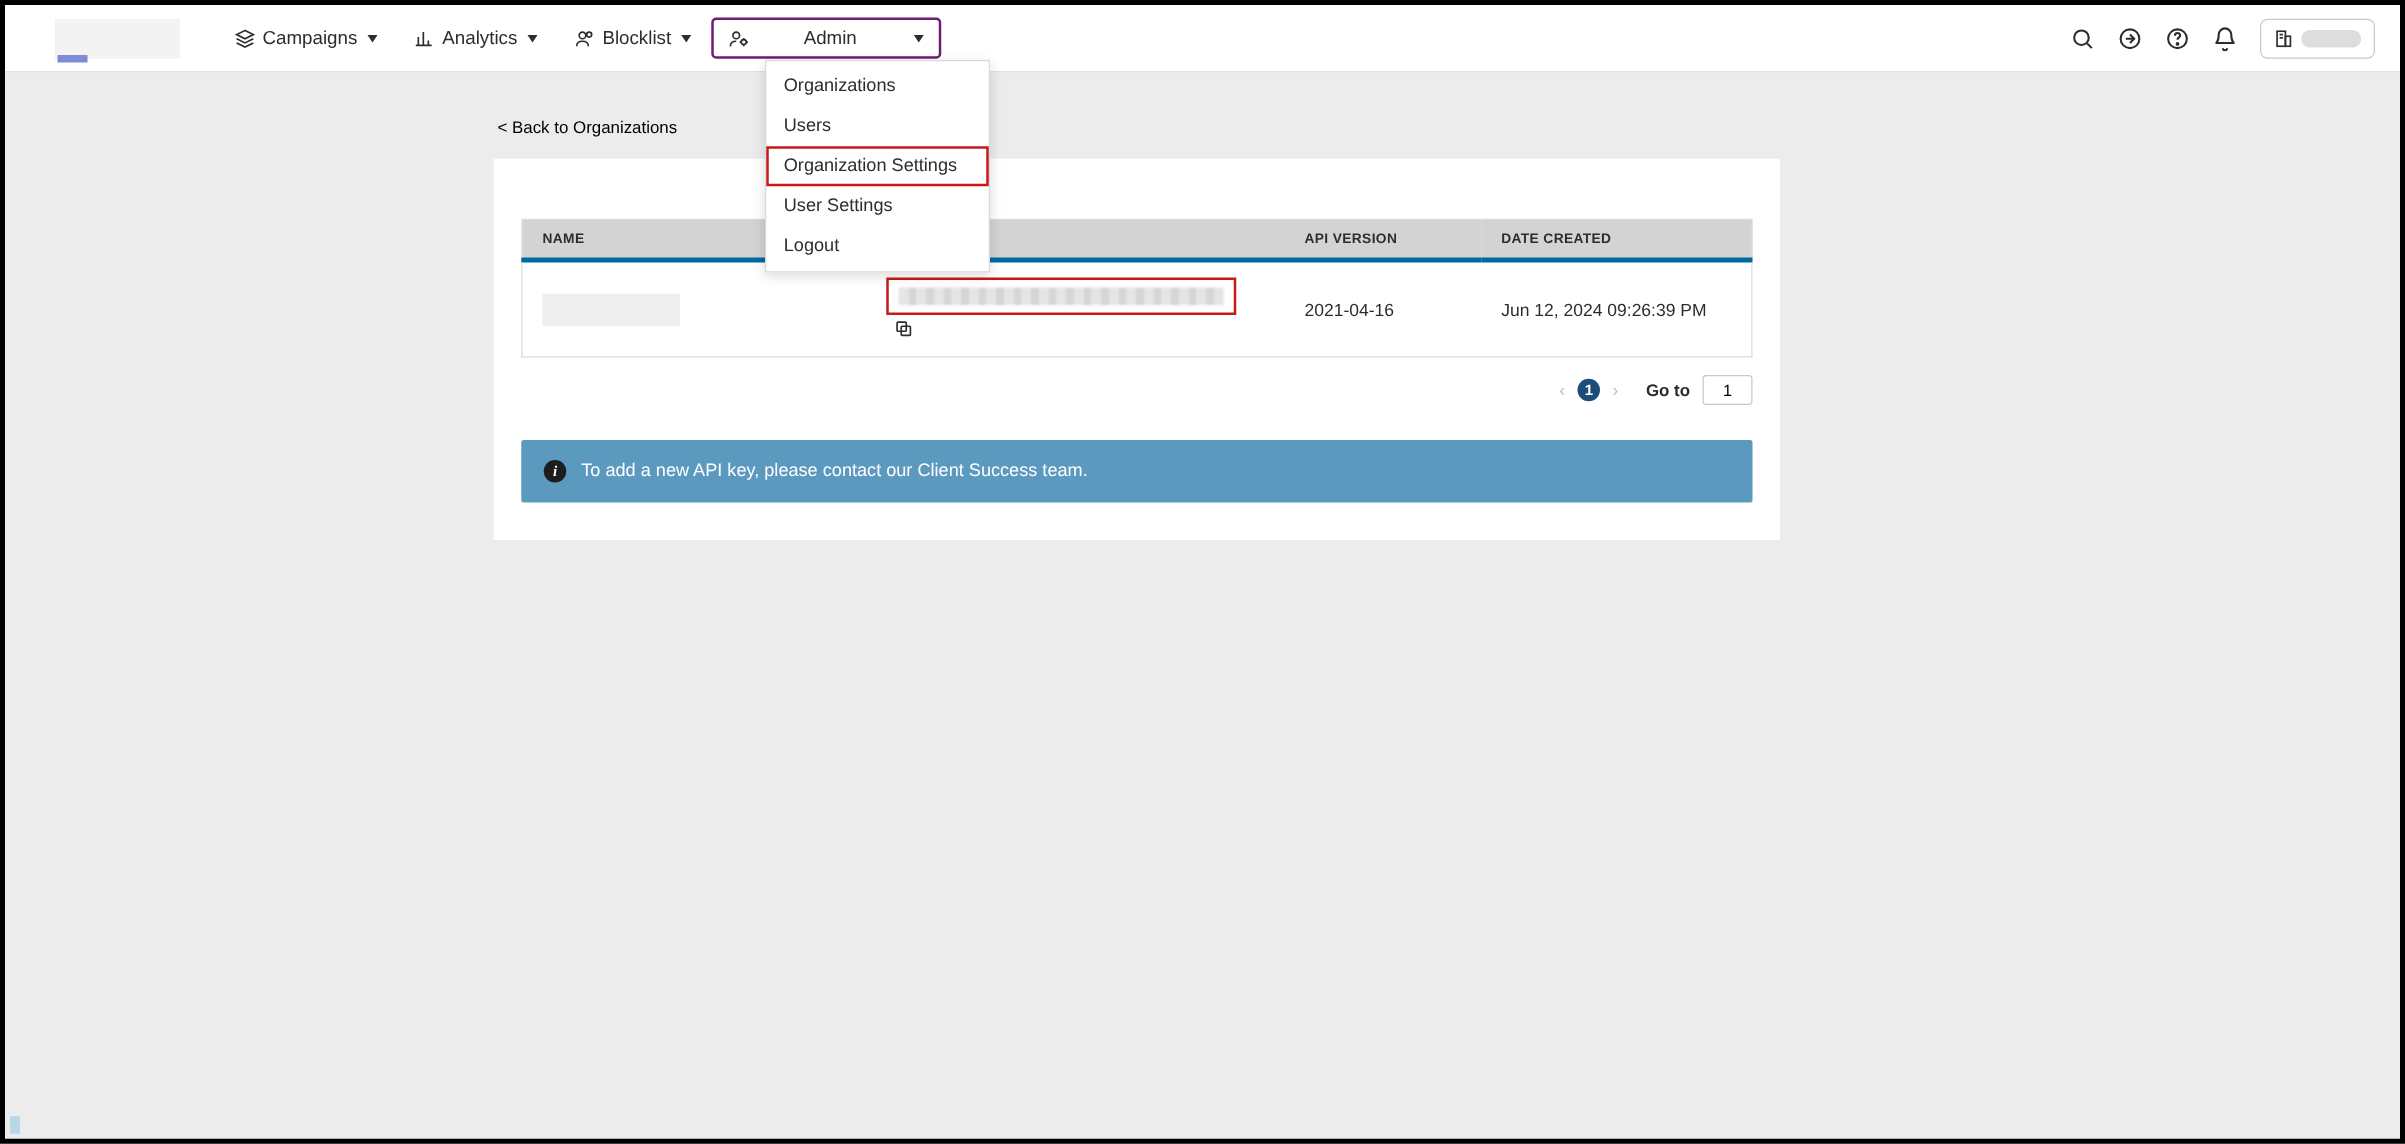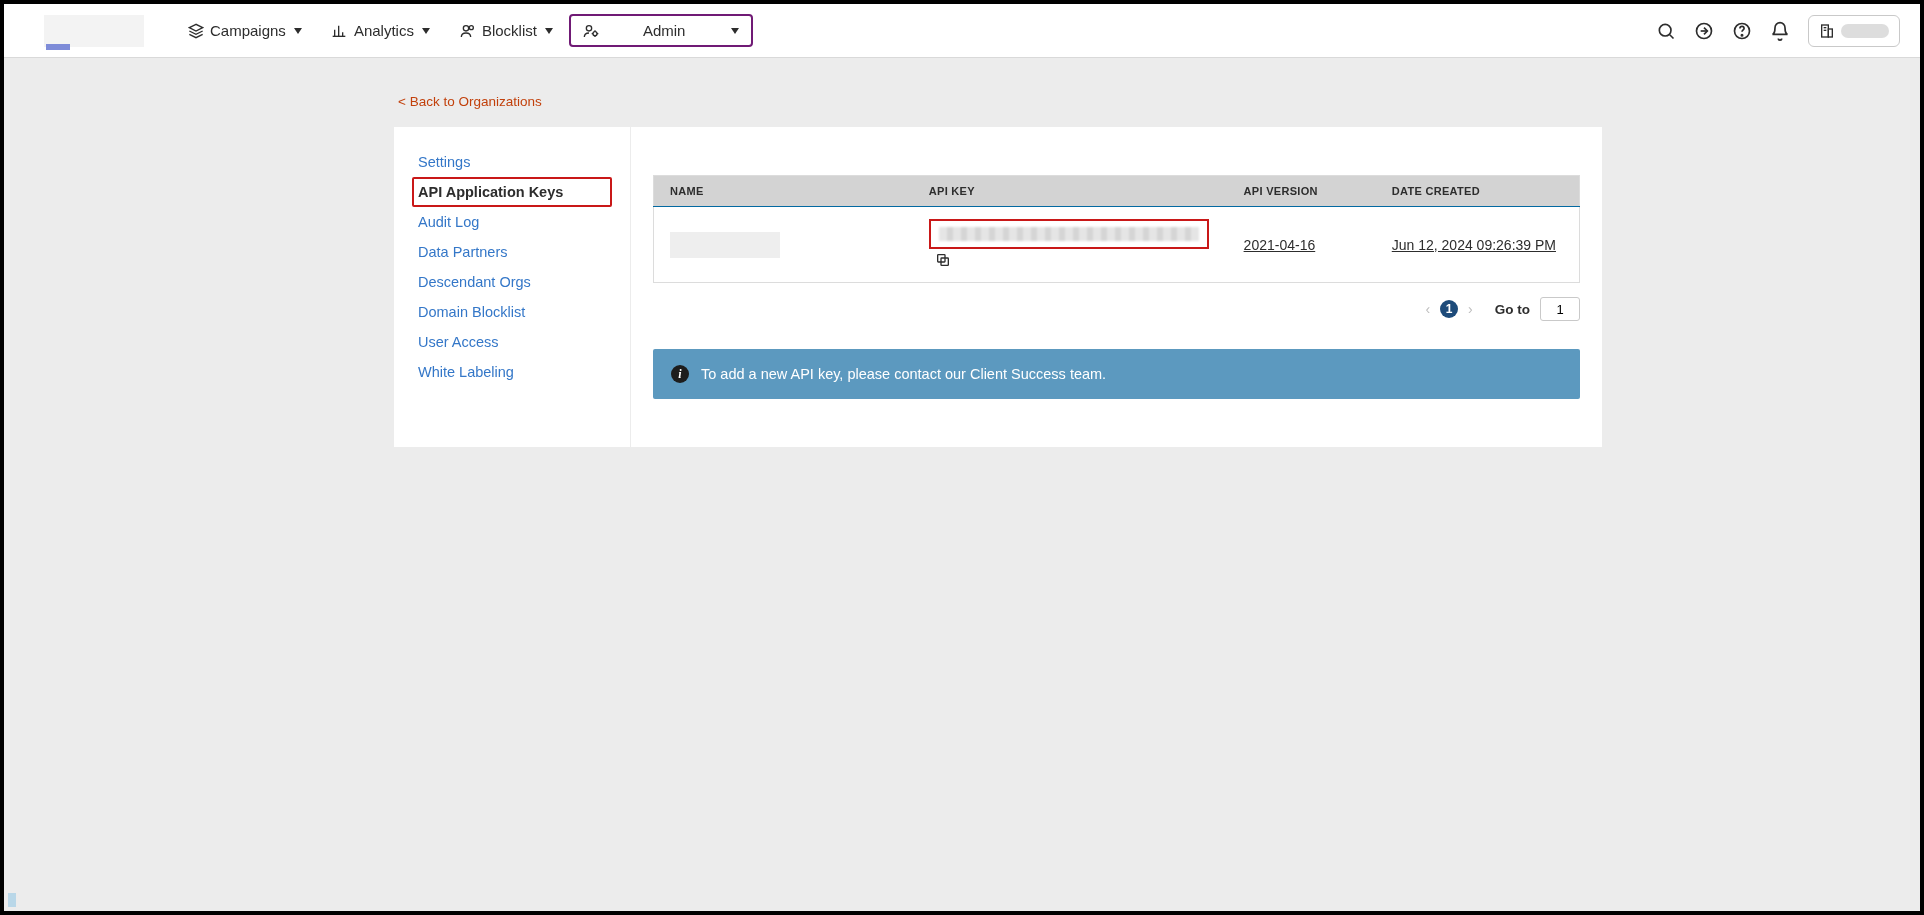--- a/index.html
+++ b/index.html
@@ -125,21 +125,21 @@
   .page {
     padding: 18px 0 0 0;
     display: flex;
     justify-content: center;
   }
   .page-inner { width: 1280px; }
 
   .backlink {
     display: inline-block;
     font-size: 13.5px;
-    color: #c2410c;
+    color: #000000;
     margin: 18px 0 18px 76px;
     cursor: pointer;
   }
 
   .content-row {
     display: flex;
     gap: 0;
     margin-left: 72px;
   }
 
@@ -183,24 +183,23 @@
     font-size: 11px;
     font-weight: 700;
     text-align: left;
     padding: 9px 16px;
     letter-spacing: 0.3px;
     color: #2d2d2d;
     text-transform: uppercase;
   }
   .table td {
     padding: 12px 16px;
-    border-top: 1px solid #0369a1;
+    border-top: 4px solid #0369a1;
     font-size: 14px;
     vertical-align: middle;
-    text-decoration: underline;
   }
   .td-name .name-blur {
     width: 110px; height: 26px; background:#eee;
   }
   .td-key {
     position: relative;
   }
   .key-box {
     border: 2px solid #c91818;
     padding: 6px 8px;
@@ -380,38 +379,35 @@
       <svg viewBox="0 0 24 24" width="16" height="16" fill="none" stroke="#2d2d2d" stroke-width="2">
           <rect x="4" y="3" width="10" height="18"></rect>
           <rect x="14" y="9" width="6" height="12"></rect>
           <line x1="7" y1="7" x2="11" y2="7"></line>
           <line x1="7" y1="11" x2="11" y2="11"></line>
         </svg>
       <div class="blur"></div>
     </div>
   </div>
 
+  <div class="dropdown">
+    <div class="dropdown-item">Organizations</div>
+    <div class="dropdown-item">Users</div>
+    <div class="dropdown-item highlighted">Organization Settings</div>
+    <div class="dropdown-item">User Settings</div>
+    <div class="dropdown-item">Logout</div>
+  </div>
 </div>
 
 <div class="page">
   <div class="page-inner">
     <a class="backlink">&lt; Back to Organizations</a>
 
     <div class="content-row">
 
-      <div class="sidebar">
-        <a class="sidebar-item">Settings</a>
-        <a class="sidebar-item active">API Application Keys</a>
-        <a class="sidebar-item">Audit Log</a>
-        <a class="sidebar-item">Data Partners</a>
-        <a class="sidebar-item">Descendant Orgs</a>
-        <a class="sidebar-item">Domain Blocklist</a>
-        <a class="sidebar-item">User Access</a>
-        <a class="sidebar-item">White Labeling</a>
-      </div>
 
       <div class="main">
 
         <table class="table">
           <thead>
             <tr>
               <th style="width:28%">NAME</th>
               <th style="width:34%">API KEY</th>
               <th style="width:16%">API VERSION</th>
               <th style="width:22%">DATE CREATED</th>

